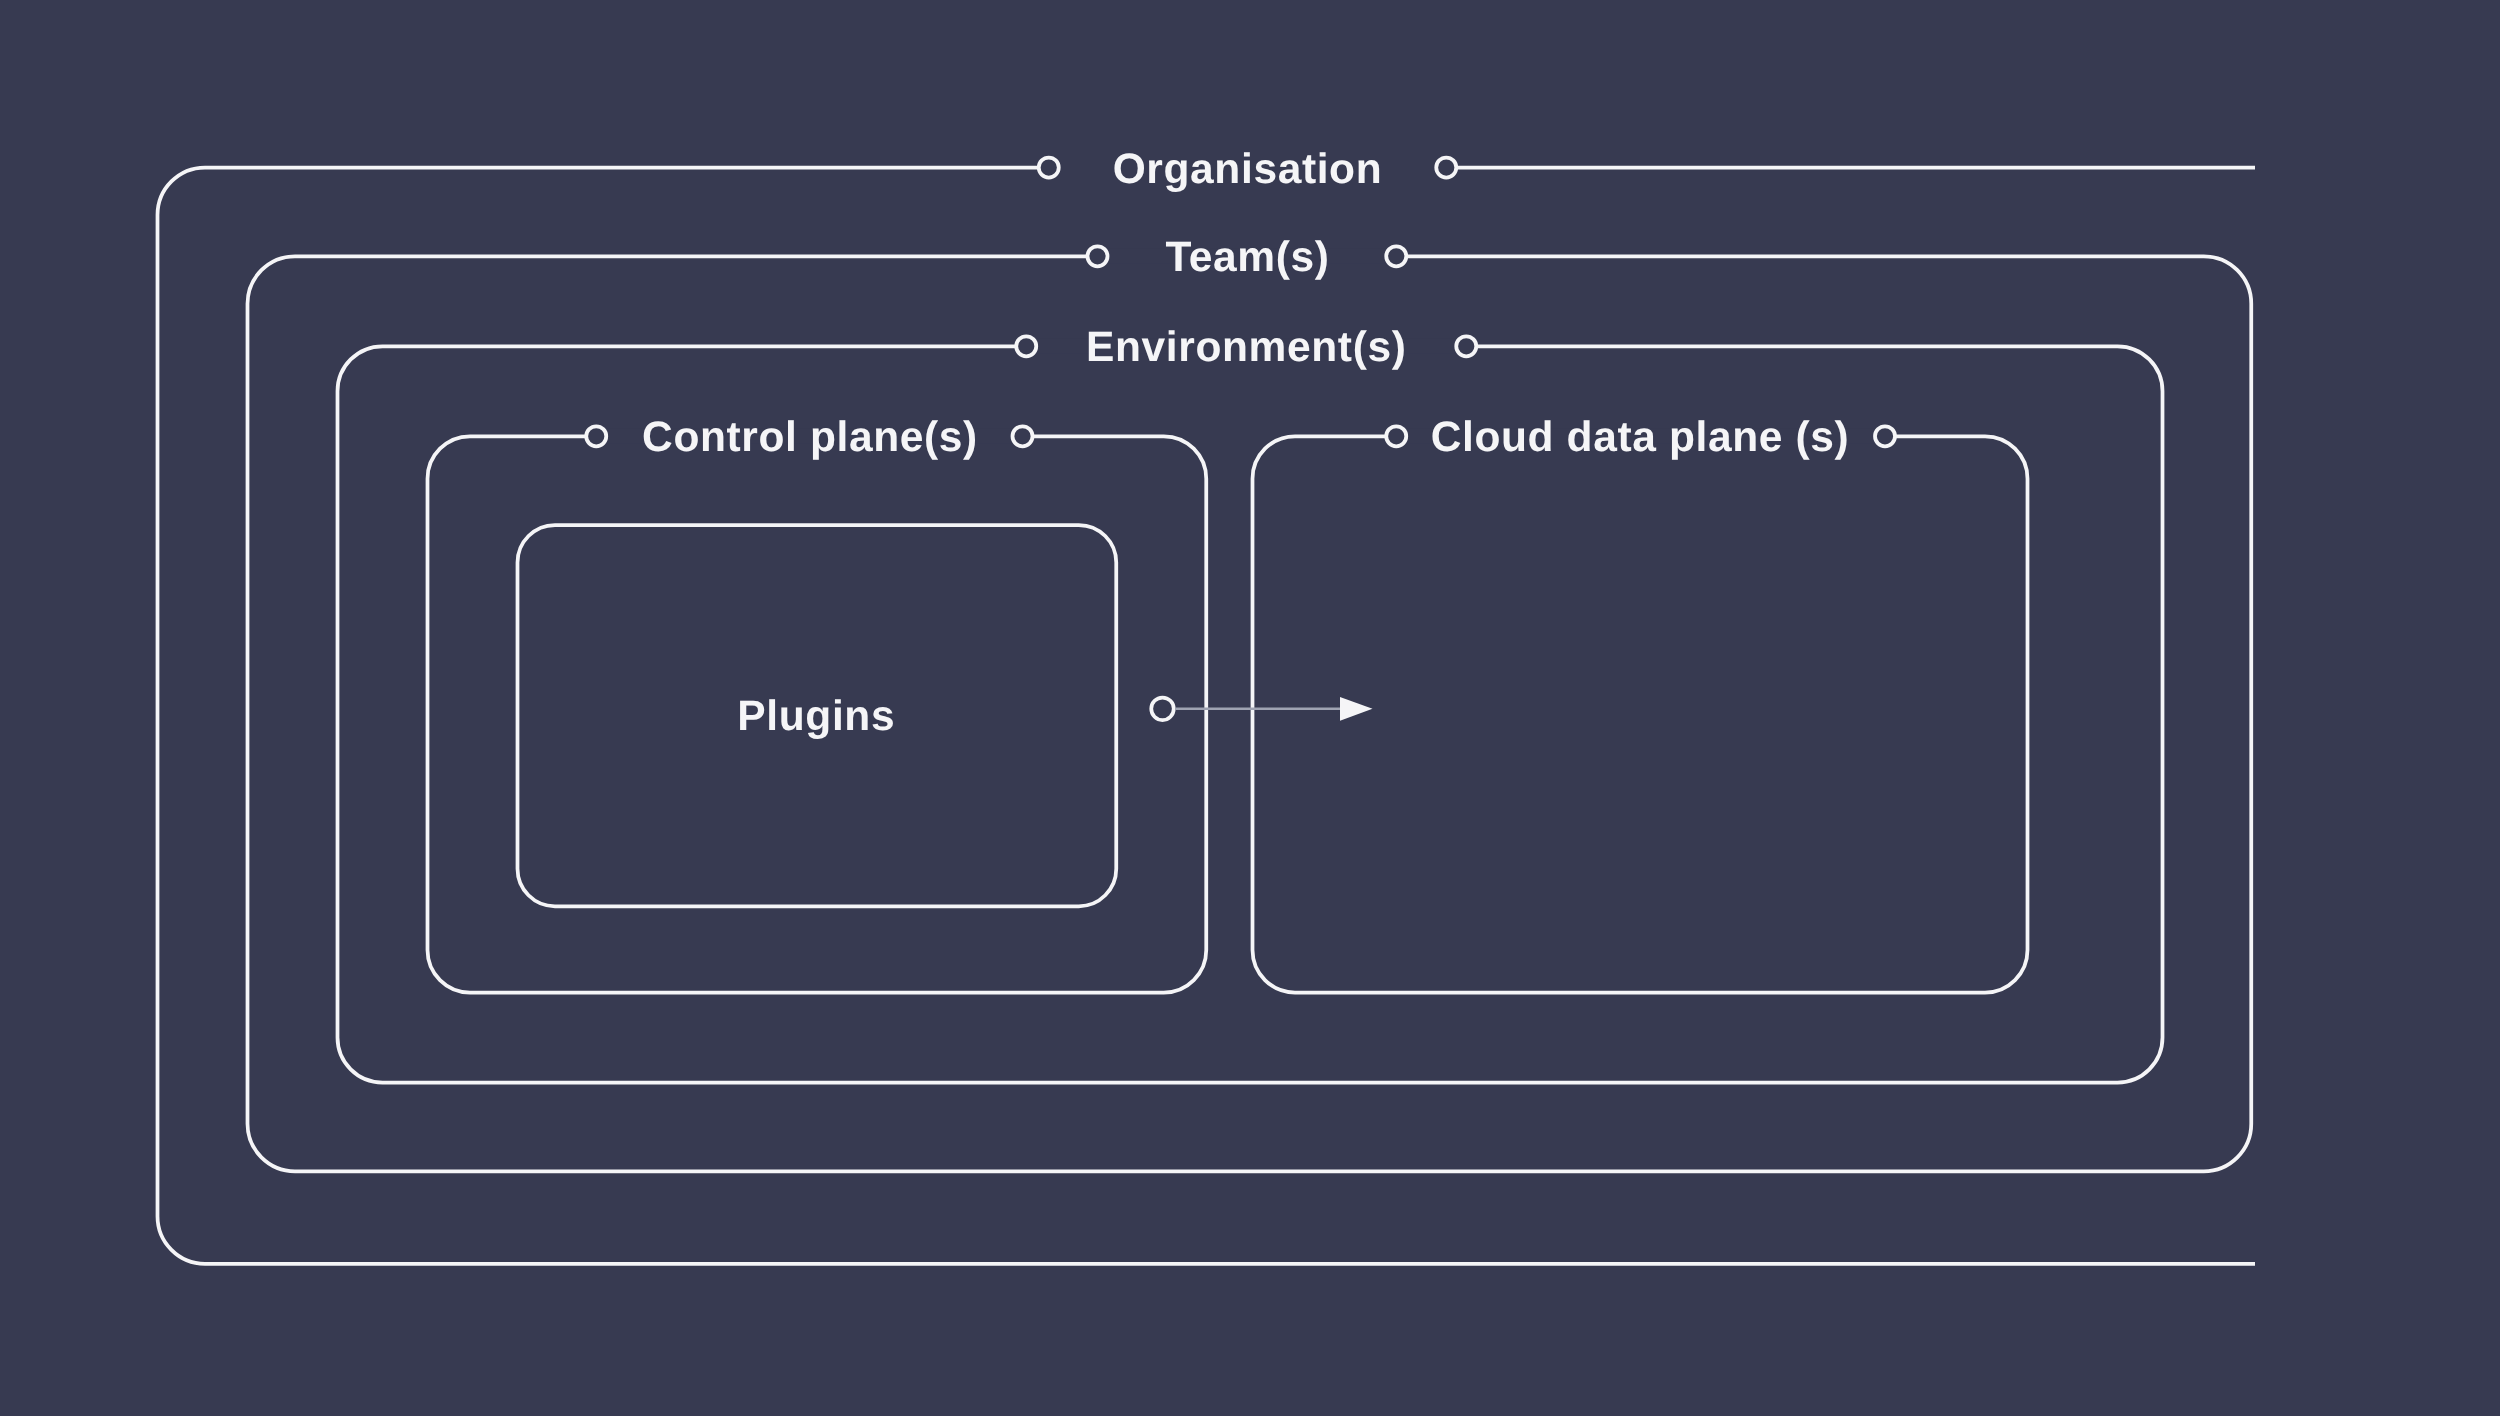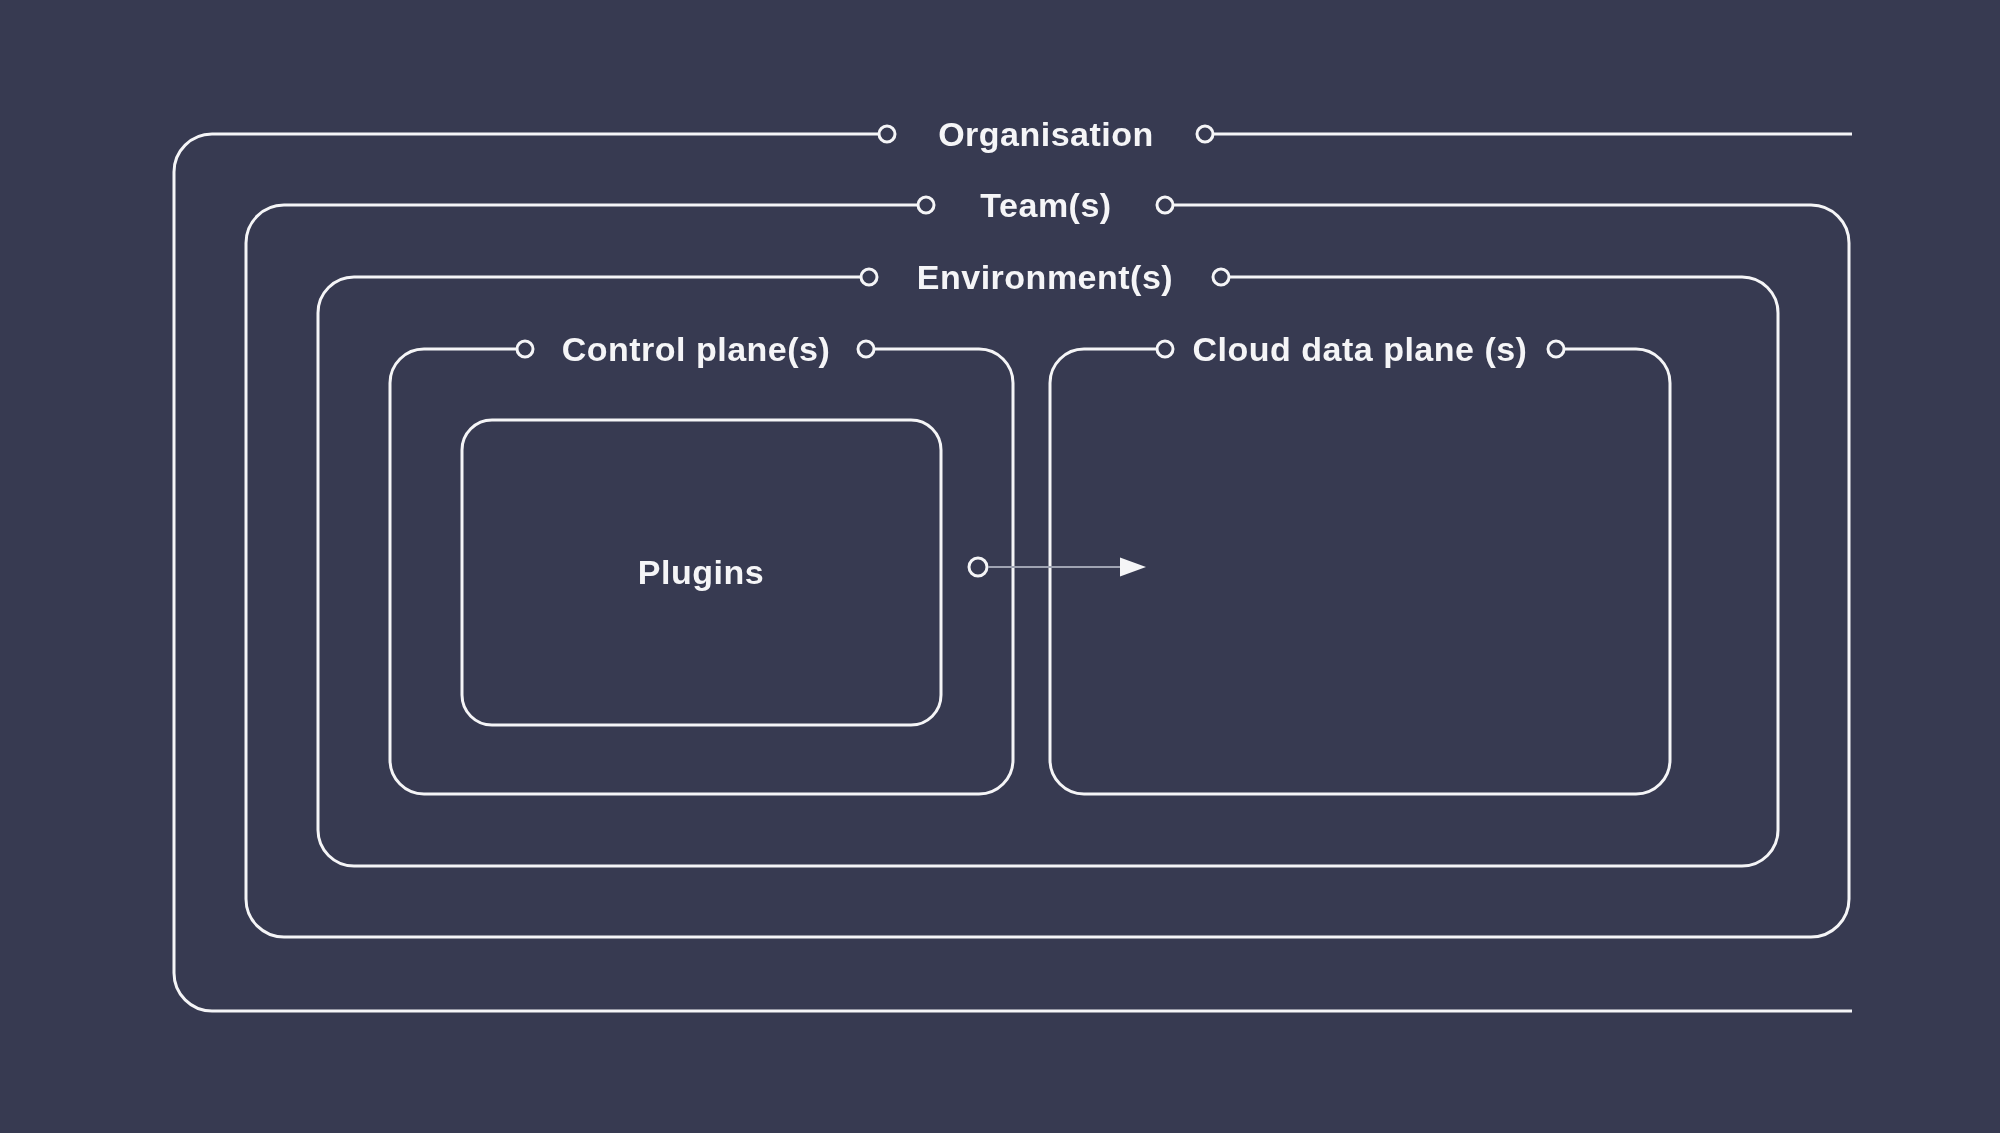--- a/index.html
+++ b/index.html
@@ -11,21 +11,20 @@
     margin: 0;
     padding: 0;
     background: var(--bg);
   }
   .stage {
     position: relative;
     width: 1804px;
     height: 1133px;
     background: var(--bg);
     overflow: hidden;
-    margin-left: 48px;
   }
   svg { display: block; }
   .box {
     fill: none;
     stroke: var(--line);
     stroke-width: 3;
   }
   .mask {
     fill: var(--bg);
     stroke: none;

